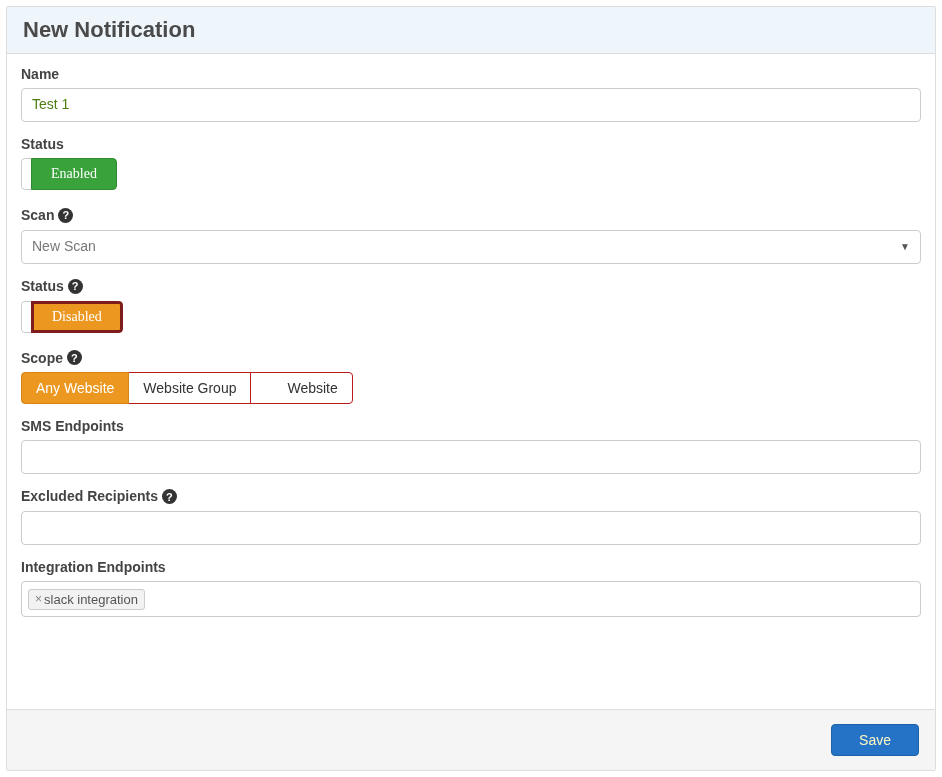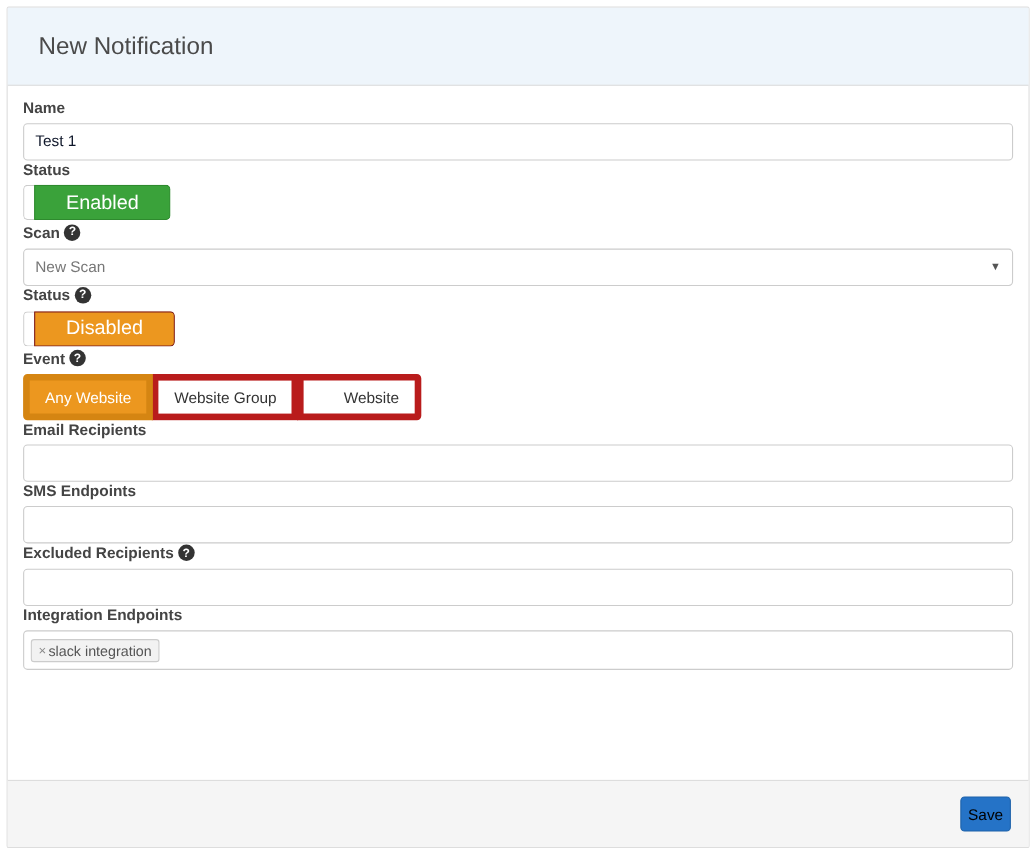--- a/index.html
+++ b/index.html
@@ -23,30 +23,31 @@
     display: flex;
     flex-direction: column;
   }
   .panel-header {
     background: #eef5fb;
     border-bottom: 1px solid #ddd;
     padding: 10px 16px;
   }
   .panel-title {
     font-size: 22px;
-    font-weight: 400;
+    font-weight: 700;
     color: #4a4a4a;
-    margin: 12px;
+    margin: 0;
   }
   .panel-body {
     padding: 12px 14px 4px 14px;
     flex: 1 1 auto;
     overflow: auto;
   }
   .form-group {
+    margin-bottom: 14px;
   }
   .form-label {
     display: block;
     font-weight: 600;
     color: #444;
     margin-bottom: 6px;
     font-size: 14px;
   }
   .help-icon {
     display: inline-flex;
@@ -63,21 +64,21 @@
     position: relative;
     top: -1px;
     margin-left: 0px;
   }
   .form-control {
     width: 100%;
     border: 1px solid #ccc;
     border-radius: 4px;
     padding: 6px 10px;
     font-size: 14px;
-    color: #0f172a;
+    color: #4d7c0f;
     background: #fff;
     line-height: 1.4;
     min-height: 34px;
   }
   .form-control.select {
     display: flex;
     align-items: center;
     justify-content: space-between;
     cursor: pointer;
     color: #777;
@@ -103,44 +104,45 @@
     background: #fff;
     border: 1px solid #ccc;
     border-right: none;
     border-top-left-radius: 4px;
     border-bottom-left-radius: 4px;
   }
   .toggle-body {
     height: 100%;
     display: flex;
     align-items: center;
-    padding: 0 28px;
+    padding: 0 18px;
     color: #fff;
-    font-size: 18px;
+    font-size: 14px;
     border-top-right-radius: 4px;
     border-bottom-right-radius: 4px;
     min-width: 86px;
     justify-content: center;
+    font-family: Liberation Serif, serif;
   }
   .toggle-green .toggle-body {
     background: #3aa23a;
     border: 1px solid #2e8a2e;
   }
   .toggle-orange .toggle-body {
     background: #ec971f;
-    border: 1px solid #7f1d1d;
+    border: 3px solid #7f1d1d;
   }
   
   .btn-group {
     display: inline-flex;
     border-radius: 4px;
   }
   .btn-group .seg {
     padding: 7px 14px;
-    border: 6px solid #b91c1c;
+    border: 1px solid #b91c1c;
     background: #fff;
     color: #333;
     font-size: 14px;
     cursor: pointer;
     margin-left: -1px;
   }
   .btn-group .seg:first-child {
     border-top-left-radius: 4px;
     border-bottom-left-radius: 4px;
     margin-left: 0;
@@ -190,22 +192,22 @@
   .panel-footer {
     background: #f5f5f5;
     border-top: 1px solid #ddd;
     padding: 14px 16px;
     display: flex;
     justify-content: flex-end;
   }
   .btn-primary {
     background: #2573c7;
     border: 1px solid #1e62aa;
-    color: #000000;
-    padding: 7px 6px;
+    color: #fef9c3;
+    padding: 7px 27px;
     border-radius: 4px;
     font-size: 14px;
     cursor: pointer;
   }
 </style>
 </head>
 <body>
 
 <div class="page">
   <div class="panel">
@@ -244,34 +246,30 @@
           <span class="help-icon">?</span>
         </label>
         <div class="toggle toggle-orange">
           <div class="toggle-knob"></div>
           <div class="toggle-body">Disabled</div>
         </div>
       </div>
 
       <div class="form-group">
         <label class="form-label">
-          <span>Event</span>
+          <span>Scope</span>
           <span class="help-icon">?</span>
         </label>
         <div class="btn-group">
           <div class="seg active">Any Website</div>
           <div class="seg">Website Group</div>
           <div class="seg">Website</div>
         </div>
       </div>
 
-      <div class="form-group">
-        <label class="form-label">Email Recipients</label>
-        <input type="text" class="form-control" value="" style="">
-      </div>
 
       <div class="form-group">
         <label class="form-label">SMS Endpoints</label>
         <input type="text" class="form-control" value="" style="">
       </div>
 
       <div class="form-group">
         <label class="form-label">
           <span>Excluded Recipients</span>
           <span class="help-icon">?</span>

